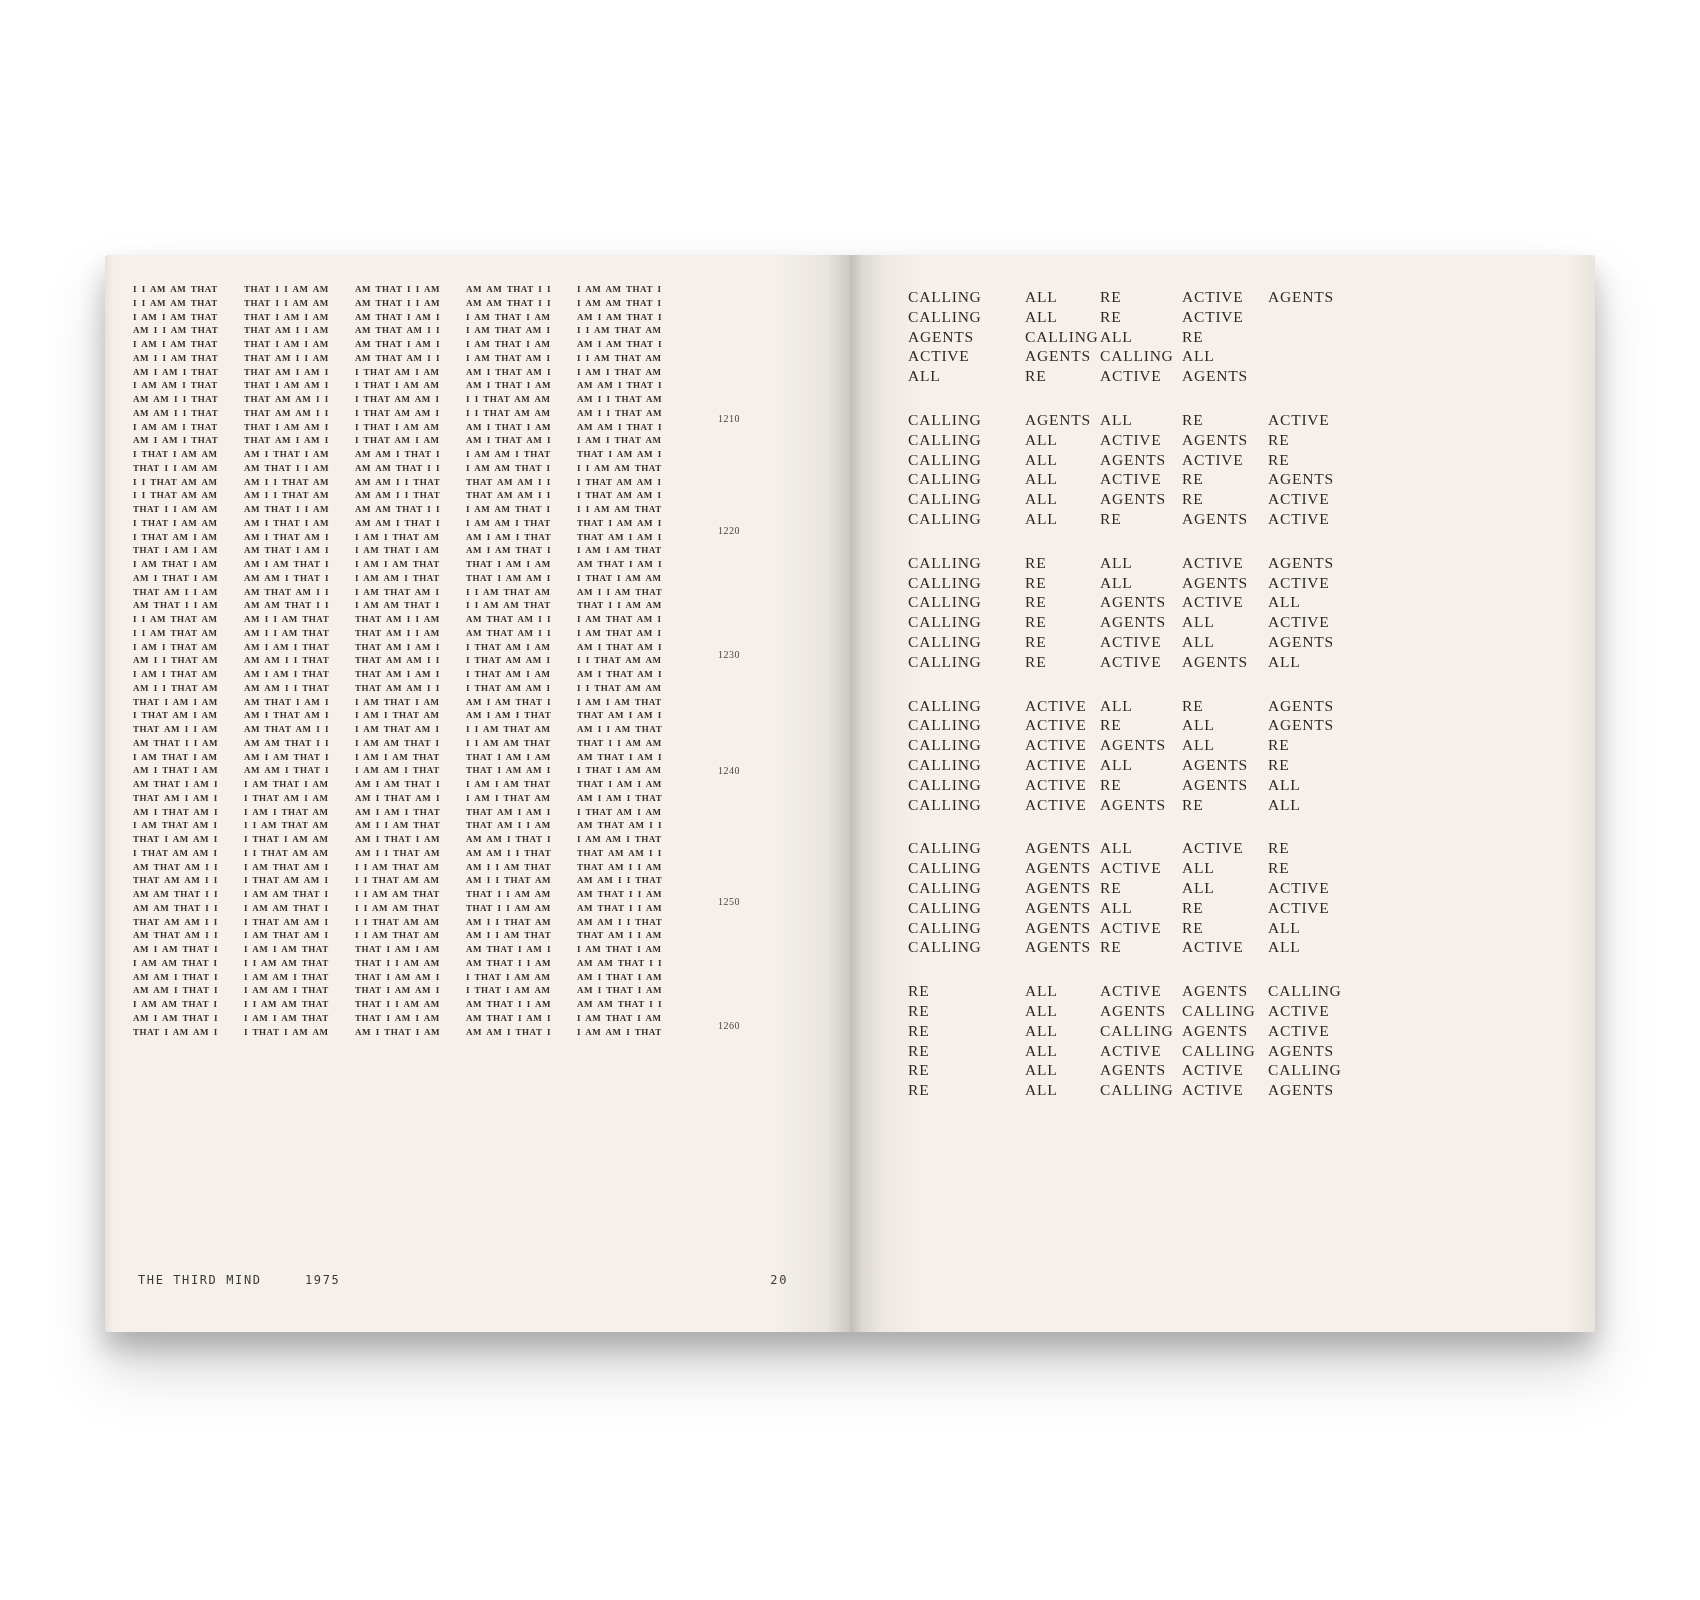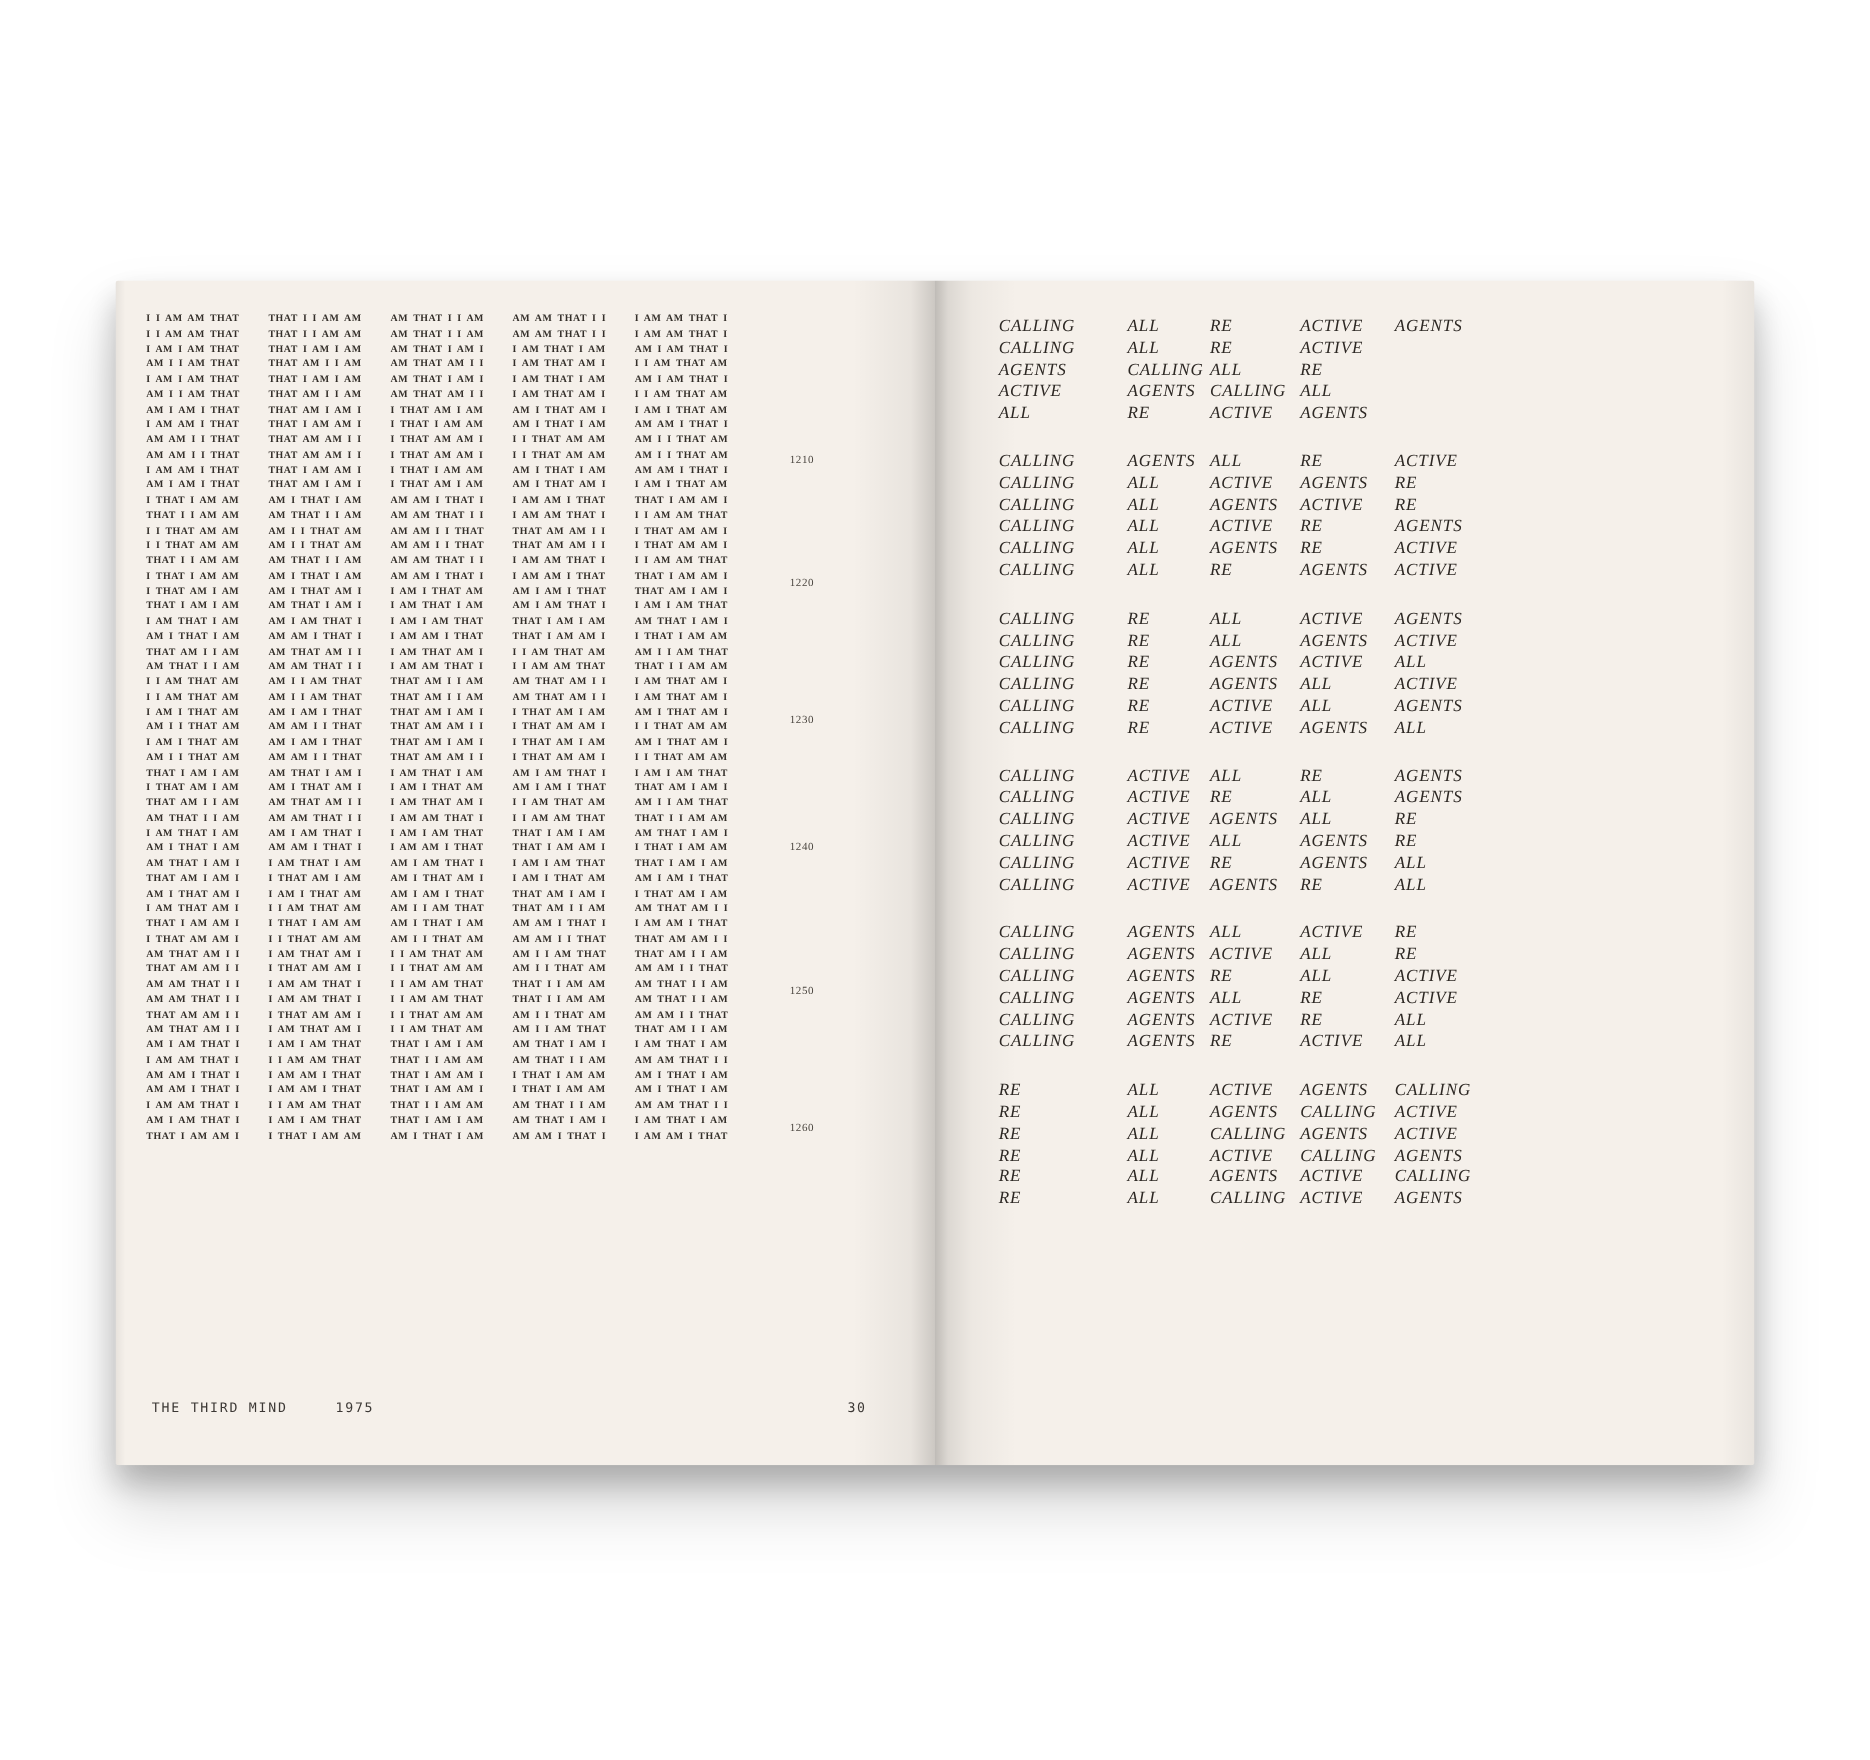--- a/index.html
+++ b/index.html
@@ -22,21 +22,20 @@
   .page{
     position:relative;width:745px;height:1077px;background-color:var(--paper);
   }
   .page.left{
     border-radius:3px 0 0 3px;
     background-image:linear-gradient(to right,rgba(0,0,0,0.06) 0%,rgba(0,0,0,0) 1.2%,rgba(0,0,0,0) 90%,rgba(0,0,0,0.05) 97%,rgba(0,0,0,0.17) 100%);
   }
   .page.right{
     border-radius:0 3px 3px 0;
     background-image:linear-gradient(to right,rgba(0,0,0,0.22) 0%,rgba(0,0,0,0.10) 1.6%,rgba(0,0,0,0.035) 4.5%,rgba(0,0,0,0) 10%,rgba(0,0,0,0) 96%,rgba(0,0,0,0.05) 100%);
-    font-style:italic;
   }
 
   
   .perm-grid{
     position:absolute;left:28px;top:28px;display:flex;
   }
   .perm-col{width:111px;}
   .perm-line{
     font-family:"Liberation Serif",serif;
     font-size:9px;font-weight:600;line-height:13.75px;
@@ -375,21 +374,21 @@
           <span class="line-number" style="top: 146px; margin-top: 12px;">1210</span>
           <span class="line-number" style="top: 269.75px; text-align: right;">1220</span>
           <span class="line-number" style="top: 393.5px;">1230</span>
           <span class="line-number" style="top: 510px; text-align: center;">1240</span>
           <span class="line-number" style="top: 641px;">1250</span>
           <span class="line-number" style="top: 764.75px;">1260</span>
         </div>
       <footer class="page-footer footer-left">
         <span class="f-title">THE THIRD MIND</span>
         <span class="f-year">1975</span>
-        <span class="f-page">30</span>
+        <span class="f-page">20</span>
       </footer>
     </section>
 
     <section class="page right">
       <div class="groups" id="right-groups">
           <div class="word-group">
             <div class="word-line">
               <span class="word-cell">CALLING</span>
               <span class="word-cell">ALL</span>
               <span class="word-cell">RE</span>

